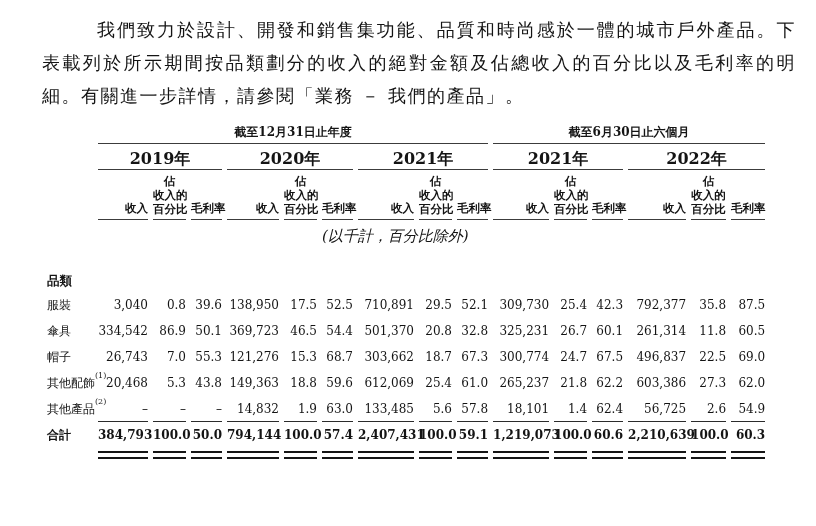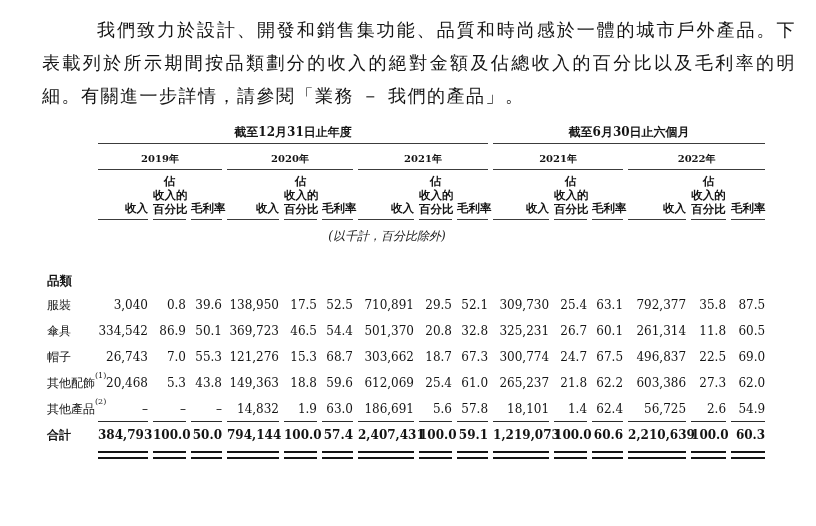--- a/index.html
+++ b/index.html
@@ -23,26 +23,26 @@
     border-spacing: 5px 0;
     table-layout: fixed;
     width: 728px;
     font-size: 12px;
     color: #141414;
   }
   td { padding: 3px 0 4px; line-height: 15px; text-align: right; vertical-align: bottom; white-space: nowrap; }
   td.lbl { text-align: left; }
 
   .span-h { font-weight: bold; text-align: center; font-size: 12px; padding: 2px 0 3px; border-bottom: 1.6px solid #3c3c3c; }
-  .year-h { font-weight: bold; text-align: center; font-size: 10px; padding: 7px 0 3px; border-bottom: 1.6px solid #3c3c3c; }
+  .year-h { font-weight: bold; text-align: center; font-size: 16px; padding: 7px 0 3px; border-bottom: 1.6px solid #3c3c3c; }
   .ch { font-weight: bold; font-size: 11.5px; padding: 4px 0 3px; border-bottom: 1.6px solid #3c3c3c; vertical-align: bottom; }
   .ch .stack div { line-height: 14px; text-align: center; }
   .unit { font-style: italic; font-size: 11px; padding: 5px 0 2px; vertical-align: top; text-align: center; line-height: 14px; }
   .unaud { font-size: 10.5px; white-space: nowrap; margin: 1px -20px 0 -6px; text-align: center; }
-  .scale-note { font-style: italic; font-size: 12px; text-align: center; padding: 9px 0 2px; }
+  .scale-note { font-style: italic; font-size: 15px; text-align: center; padding: 9px 0 2px; }
   .cat { font-weight: bold; padding: 27px 0 3px; font-size: 12.5px; }
   .tot td { font-weight: bold; padding: 6px 0 4px; }
   .tot td.rule-top { border-top: 1.4px solid #2b2b2b; }
   .dr { padding: 4px 0 0; }
   .double { border-top: 2.6px solid #151515; border-bottom: 2.6px solid #151515; height: 8px; }
   sup { font-size: 8px; position: relative; top: -4px; letter-spacing: 0; }
 </style>
 </head>
 <body>
 
@@ -151,21 +151,21 @@
     <td>0.8</td>
     <td>39.6</td>
     <td>138,950</td>
     <td>17.5</td>
     <td>52.5</td>
     <td>710,891</td>
     <td>29.5</td>
     <td>52.1</td>
     <td>309,730</td>
     <td>25.4</td>
-    <td>63.1</td>
+    <td>42.3</td>
     <td>792,377</td>
     <td>35.8</td>
     <td>87.5</td>
   </tr>
   <tr>
     <td class="lbl"><span>傘具</span><sup></sup></td>
     <td>334,542</td>
     <td>86.9</td>
     <td>50.1</td>
     <td>369,723</td>
@@ -218,21 +218,21 @@
     <td>62.0</td>
   </tr>
   <tr>
     <td class="lbl"><span>其他產品</span><sup>(2)</sup></td>
     <td>–</td>
     <td>–</td>
     <td>–</td>
     <td>14,832</td>
     <td>1.9</td>
     <td>63.0</td>
-    <td>186,691</td>
+    <td>133,485</td>
     <td>5.6</td>
     <td>57.8</td>
     <td>18,101</td>
     <td>1.4</td>
     <td>62.4</td>
     <td>56,725</td>
     <td>2.6</td>
     <td>54.9</td>
   </tr>
 

